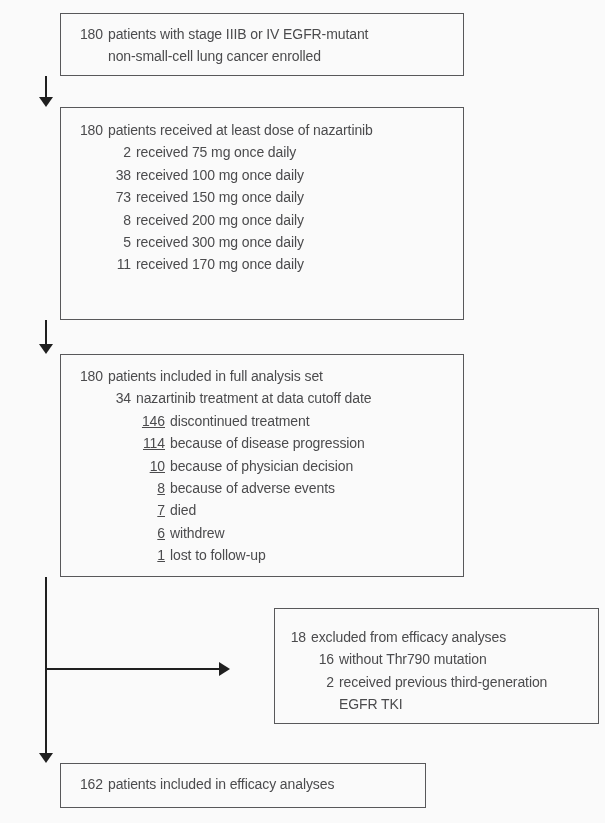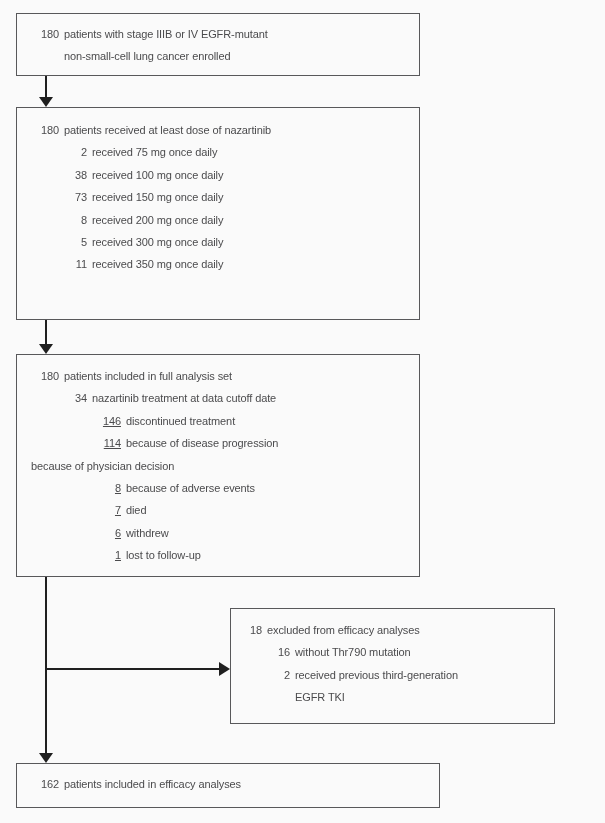--- a/index.html
+++ b/index.html
@@ -19,43 +19,44 @@
     width:605px;height:823px;
     background:var(--bg);
     overflow:hidden;
   }
   .box{
     position:absolute;
     box-sizing:border-box;
     border:1.5px solid var(--border);
     background:var(--bg);
     padding:10px 8px 0 14px;
-    font-size:11px;
+    font-size:14px;
     letter-spacing:-0.1px;
+    margin-left:44px;
   }
   .line{
     display:flex;
     gap:5px;
     line-height:22.4px;
     white-space:nowrap;
   }
   .num{flex:none;text-align:right;}
   .txt{flex:none;}
   .i0{width:28px;}
   .i1{width:56px;}
   .i2{width:90px;text-decoration:underline;}
   
   #box-excluded .i0{width:17px;}
   #box-excluded .i1{width:45px;}
 
   #box-enrolled {left:16px;top:13px;width:404px;height:63px;padding-top:9px;}
   #box-dosing   {left:16px;top:107px;width:404px;height:213px;padding-top:11px;}
   #box-analysis {left:16px;top:354px;width:404px;height:223px;padding-top:10px;}
-  #box-excluded {left:230px;top:608px;width:325px;height:116px;padding-top:10px;}
-  #box-efficacy {left:16px;top:763px;width:424px;height:45px;padding-top:9px;}
+  #box-excluded {left:230px;top:608px;width:325px;height:116px;padding-top:17px;}
+  #box-efficacy {left:16px;top:763px;width:366px;height:45px;padding-top:9px;}
 
   
   .varrow{position:absolute;width:14px;}
   .varrow .shaft{
     position:absolute;left:6px;top:0;bottom:8px;width:2px;
     background:var(--arrow);
   }
   .varrow .head{
     position:absolute;left:0;bottom:0;width:0;height:0;
     border-left:7px solid transparent;
@@ -121,21 +122,21 @@
       <div class="line">
         <span class="num i1">8</span>
         <span class="txt">received 200 mg once daily</span>
       </div>
       <div class="line">
         <span class="num i1">5</span>
         <span class="txt">received 300 mg once daily</span>
       </div>
       <div class="line">
         <span class="num i1">11</span>
-        <span class="txt">received 350 mg once daily</span>
+        <span class="txt">received 170 mg once daily</span>
       </div>
     </section>
 
   <div class="varrow" id="arrow-2">
     <span class="shaft"></span>
     <span class="head"></span>
   </div>
 
   <section class="box" id="box-analysis">
       <div class="line">
@@ -148,20 +149,21 @@
       </div>
       <div class="line">
         <span class="num i2">146</span>
         <span class="txt">discontinued treatment</span>
       </div>
       <div class="line">
         <span class="num i2">114</span>
         <span class="txt">because of disease progression</span>
       </div>
       <div class="line">
+        <span class="num i2">10</span>
         <span class="txt">because of physician decision</span>
       </div>
       <div class="line">
         <span class="num i2">8</span>
         <span class="txt">because of adverse events</span>
       </div>
       <div class="line">
         <span class="num i2">7</span>
         <span class="txt">died</span>
       </div>

